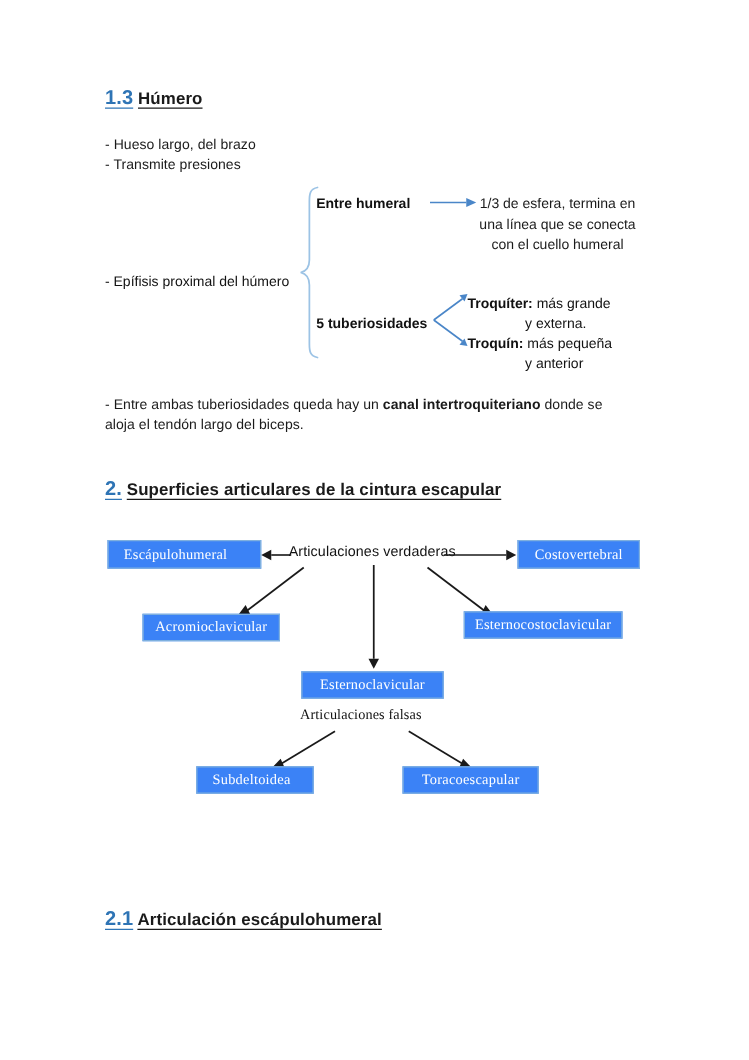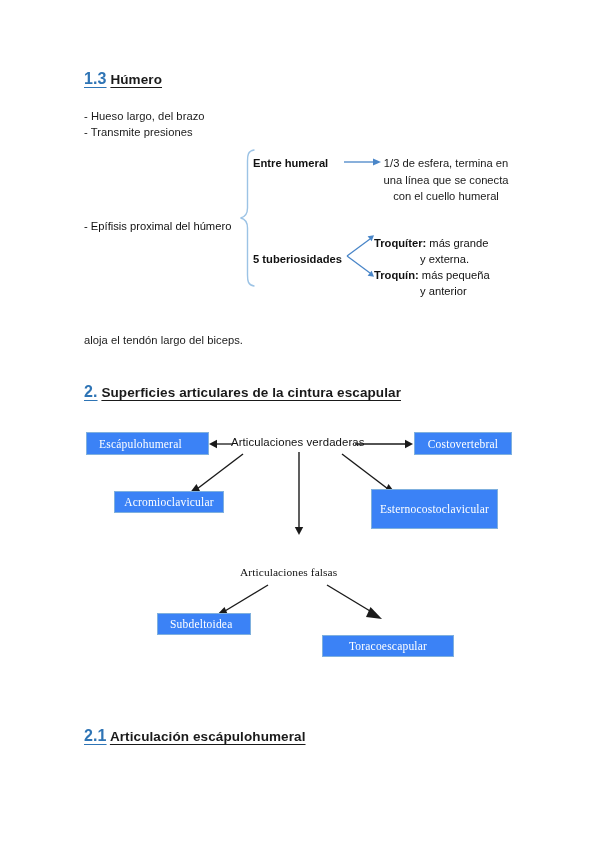--- a/index.html
+++ b/index.html
@@ -140,20 +140,23 @@
   <div class="lbl" style="left:374px; top:235px;">
     <span class="bold">Troquíter:</span><span> más grande</span>
   </div>
   <div class="lbl" style="left:420px; top:251px;">y externa.</div>
 
   <div class="lbl" style="left:374px; top:267px;">
     <span class="bold">Troquín:</span><span> más pequeña</span>
   </div>
   <div class="lbl" style="left:420px; top:283px;">y anterior</div>
 
+  <div class="ptext" style="left:84px; top:316px; width:445px;">
+    <span>- Entre ambas tuberiosidades queda hay un </span><span class="bold">canal intertroquiteriano</span><span> donde se</span>
+  </div>
   <div class="ptext" style="left:84px; top:332px;">aloja el tendón largo del biceps.</div>
 
   <div class="h-sec h-big" style="left:84px; top:383px;">
     <span class="num">2.</span>
     <span class="txt">Superficies articulares de la cintura escapular</span>
   </div>
 
   <div class="fbox left-pad" style="left:86px; top:432px; width:123px; height:23px;">Escápulohumeral</div>
 
   <div class="fbox" style="left:414px; top:432px; width:98px; height:23px;">Costovertebral</div>
@@ -175,42 +178,43 @@
     <polygon points="13.5,32 3,46 19,43" fill="#1a1a1a"></polygon>
   </svg>
 
   <svg class="arrow-svg" style="left:340px; top:452px;" width="62" height="48" viewBox="0 0 62 48">
     <line x1="2" y1="2" x2="52" y2="40" stroke="#1a1a1a" stroke-width="1.4"></line>
     <polygon points="48.5,32 59,46 43,43" fill="#1a1a1a"></polygon>
   </svg>
 
   <div class="fbox" style="left:114px; top:491px; width:110px; height:22px;">Acromioclavicular</div>
 
-  <div class="fbox" style="left:371px; top:489px; width:127px; height:40px;">Esternocostoclavicular</div>
+  <div class="fbox" style="left:371px; top:489px; width:127px; height:22px;">Esternocostoclavicular</div>
 
   <svg class="arrow-svg" style="left:292px; top:452px;" width="14" height="84" viewBox="0 0 14 84">
     <line x1="7" y1="0" x2="7" y2="75" stroke="#1a1a1a" stroke-width="1.4"></line>
     <polygon points="2.8,75 7,83 11.2,75" fill="#1a1a1a"></polygon>
   </svg>
 
+  <div class="fbox" style="left:241px; top:537px; width:114px; height:22px;">Esternoclavicular</div>
 
   <div class="fc-label" style="left:240px; top:566px;font-family:Liberation Serif, serif;">Articulaciones falsas</div>
 
   <svg class="arrow-svg" style="left:210px; top:583px;" width="60" height="38" viewBox="0 0 60 38">
     <line x1="58" y1="2" x2="10" y2="31" stroke="#1a1a1a" stroke-width="1.4"></line>
     <polygon points="14.5,24 3,36 19,34" fill="#1a1a1a"></polygon>
   </svg>
 
   <svg class="arrow-svg" style="left:325px; top:583px;" width="60" height="38" viewBox="0 0 60 38">
     <line x1="2" y1="2" x2="50" y2="31" stroke="#1a1a1a" stroke-width="1.4"></line>
     <polygon points="45.5,24 57,36 41,34" fill="#1a1a1a"></polygon>
   </svg>
 
   <div class="fbox left-pad" style="left:157px; top:613px; width:94px; height:22px;">Subdeltoidea</div>
 
-  <div class="fbox" style="left:322px; top:635px; width:132px; height:22px;">Toracoescapular</div>
+  <div class="fbox" style="left:322px; top:613px; width:109px; height:22px;">Toracoescapular</div>
 
   <div class="h-sec h-big" style="left:84px; top:727px;">
     <span class="num">2.1</span>
     <span class="txt">Articulación escápulohumeral</span>
   </div>
 
 </div>
 
 </body></html>

